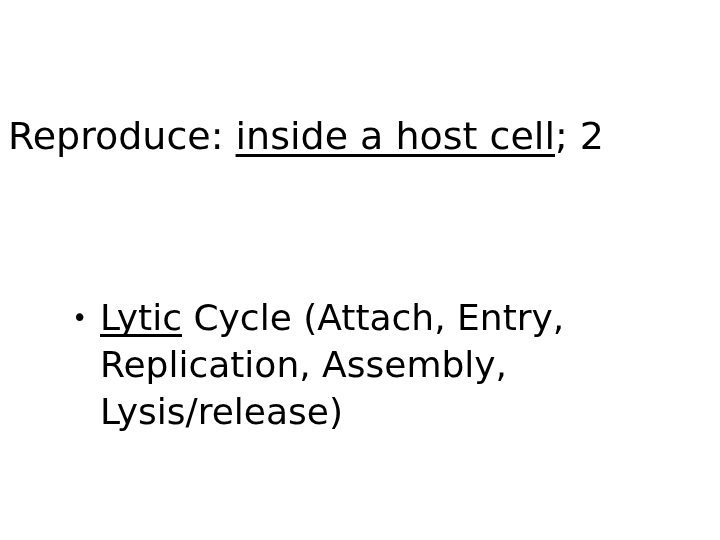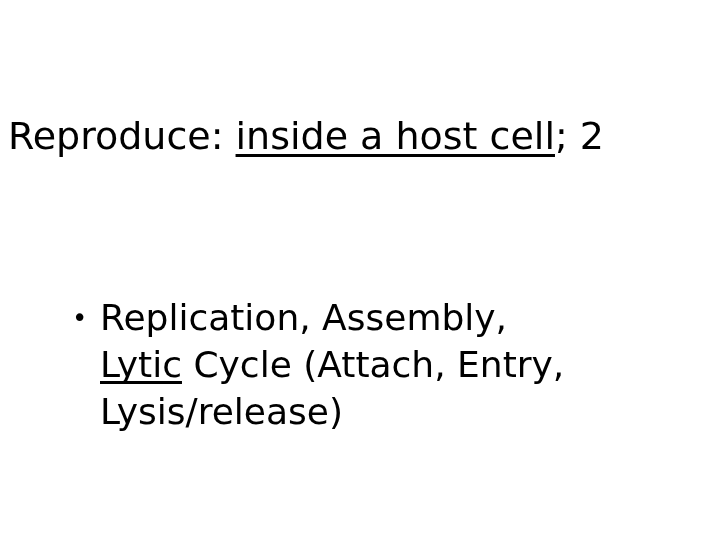--- a/index.html
+++ b/index.html
@@ -59,20 +59,20 @@
 
   <div class="slide-title">
     <div class="t-line"><span>Reproduce: </span><span class="u">inside a host cell</span><span>; 2</span></div>
   </div>
 
   <div class="bullet-list">
 
     <div class="bullet-item">
       <span class="dot">•</span>
       <div class="b-lines">
+        <div class="b-line"><span></span><span class="u">Lytic</span><span> Cycle (Attach, Entry,</span></div>
         <div class="b-line">Replication, Assembly,</div>
-        <div class="b-line"><span></span><span class="u">Lytic</span><span> Cycle (Attach, Entry,</span></div>
         <div class="b-line">Lysis/release)</div>
       </div>
     </div>
 
   </div>
 </div>
 
 </body></html>

